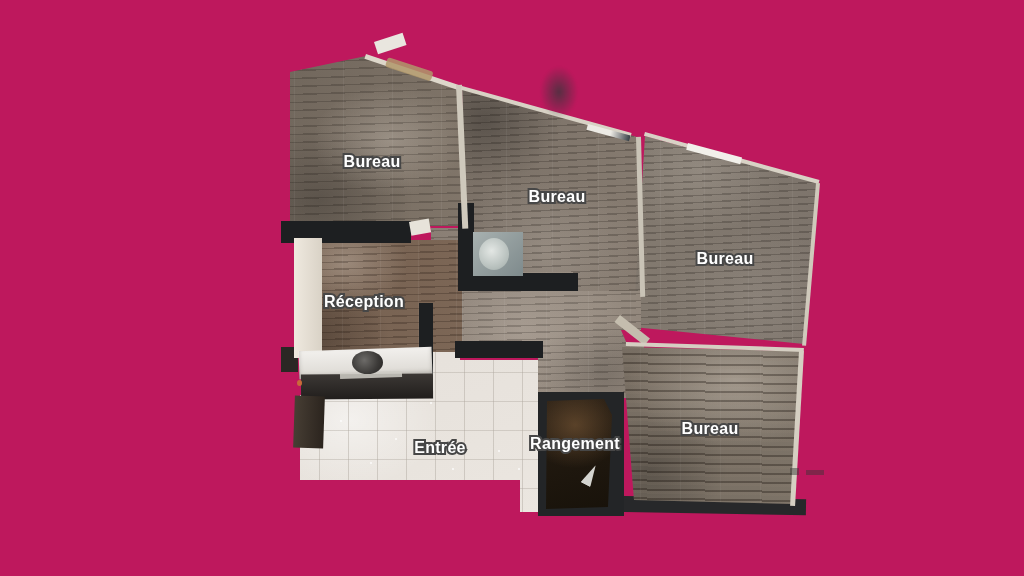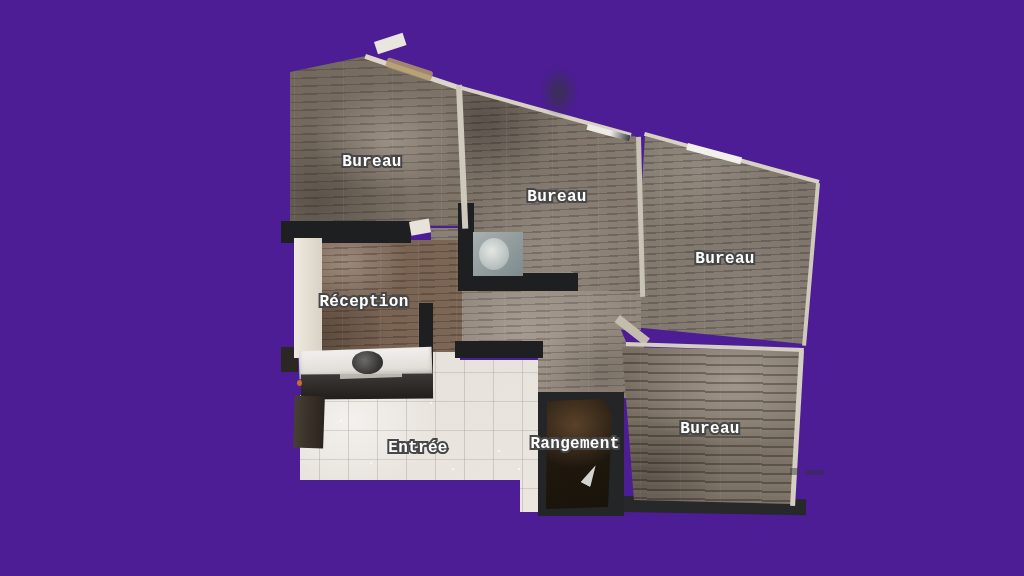--- a/index.html
+++ b/index.html
@@ -1,17 +1,17 @@
 <!DOCTYPE html>
 <html><head>
 <meta charset="utf-8">
 <style>
   html,body{margin:0;padding:0;background:#212326;}
-  .stage{position:relative;width:1024px;height:576px;overflow:hidden;background:#4c1d95;
-         font-family:Liberation Mono, monospace;text-align:center;}
+  .stage{position:relative;width:1024px;height:576px;overflow:hidden;background:#be185d;
+         font-family:Liberation Sans, sans-serif;text-align:center;}
   .abs{position:absolute;left:0;top:0;width:1024px;height:576px;}
 
   
   .wood{background-blend-mode:normal;}
 
   .floor-b1{clip-path:polygon(290px 72px,366px 56px,462px 88px,462px 226px,290px 226px);
     background:
       repeating-linear-gradient(90deg,rgba(255,255,255,.05) 0 1px,transparent 1px 49px),
       repeating-linear-gradient(178deg,rgba(18,13,9,.20) 0 1.5px,transparent 1.5px 8px),
       radial-gradient(110px 80px at 390px 140px,rgba(228,219,208,.30),transparent 70%),
@@ -132,21 +132,21 @@
 
   
   .room-label{position:absolute;transform:translate(-50%,-50%);white-space:nowrap;
     font-weight:700;font-size:16px;letter-spacing:.3px;color:#fff;
     -webkit-text-stroke:4px #474747;paint-order:stroke fill;
     text-shadow:-1px -1px 0 #474747,1px -1px 0 #474747,-1px 1px 0 #474747,1px 1px 0 #474747;}
   .lbl-b1{left:372px;top:162px;}
   .lbl-b2{left:557px;top:197px;}
   .lbl-b3{left:725px;top:259px;}
   .lbl-rec{left:364px;top:302px;}
-  .lbl-ent{left:398px;top:448px;padding-left:40px;}
+  .lbl-ent{left:420px;top:448px;padding-left:40px;}
   .lbl-ran{left:575px;top:444px;}
   .lbl-b4{left:710px;top:429px;}
 </style>
 </head>
 <body>
 
 <div class="stage">
 
   <div class="wall w-b4-fringe"></div>
 

